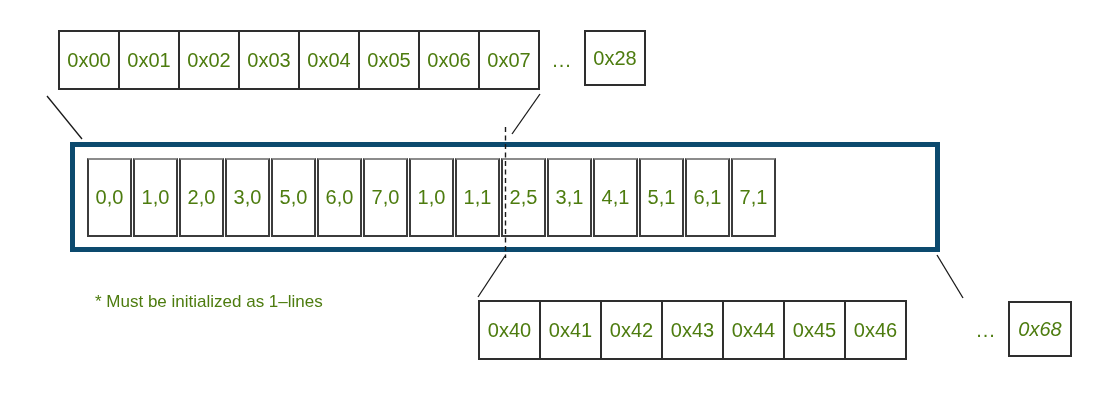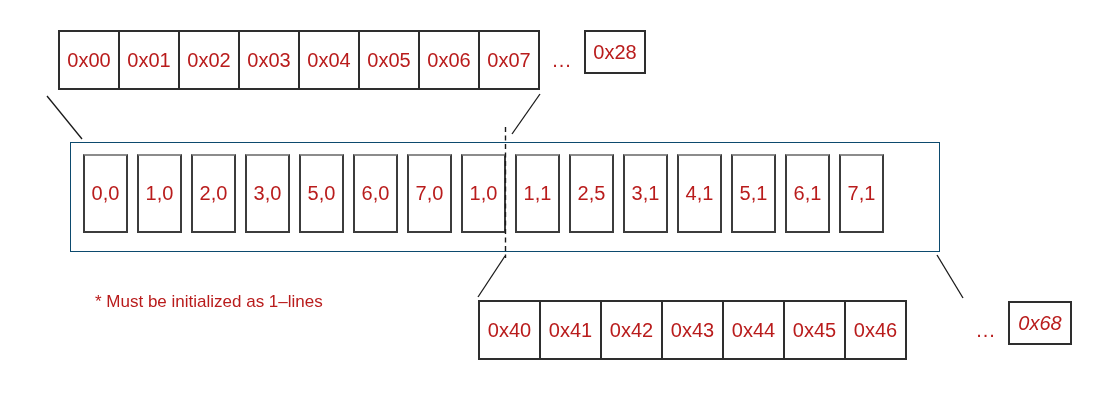--- a/index.html
+++ b/index.html
@@ -1,21 +1,21 @@
 <!DOCTYPE html>
 <html><head>
 <meta charset="utf-8">
 <style>
   html, body { margin: 0; padding: 0; background: #ffffff; }
   .canvas {
     position: relative;
     width: 1113px;
     height: 400px;
     background: #ffffff;
-    color: #b91c1c;
+    color: #4d7c0f;
     font-family: "Liberation Sans", sans-serif;
     overflow: hidden;
   }
   .overlay {
     position: absolute;
     left: 0; top: 0;
     width: 1113px; height: 400px;
     pointer-events: none;
   }
   .strip {
@@ -34,21 +34,21 @@
     background: #ffffff;
     white-space: nowrap;
   }
   .acell:first-child { margin-left: 0; }
   .strip-top .acell { width: 62px; }
   .strip-bottom .acell { width: 63px; }
   .tailbox {
     position: absolute;
     box-sizing: border-box;
     width: 62px;
-    height: 44px;
+    height: 56px;
     border: 2px solid #2e2e2e;
     display: flex;
     align-items: center;
     justify-content: center;
     font-size: 20px;
     background: #ffffff;
   }
   .ellipsis {
     position: absolute;
     width: 44px;
@@ -58,24 +58,24 @@
     font-size: 20px;
     letter-spacing: 1px;
   }
   .bigbox {
     position: absolute;
     left: 70px;
     top: 142px;
     width: 870px;
     height: 110px;
     box-sizing: border-box;
-    border: 1px solid #0c4a6e;
+    border: 5px solid #0c4a6e;
     background: #ffffff;
     display: flex;
-    gap: 9px;
+    gap: 1px;
     padding: 11px 3px 0 12px;
   }
   .ccell {
     box-sizing: border-box;
     flex: 0 0 45px;
     width: 45px;
     height: 79px;
     border: 2px solid #3c3c3c;
     border-top-color: #8c8c8c;
     display: flex;

